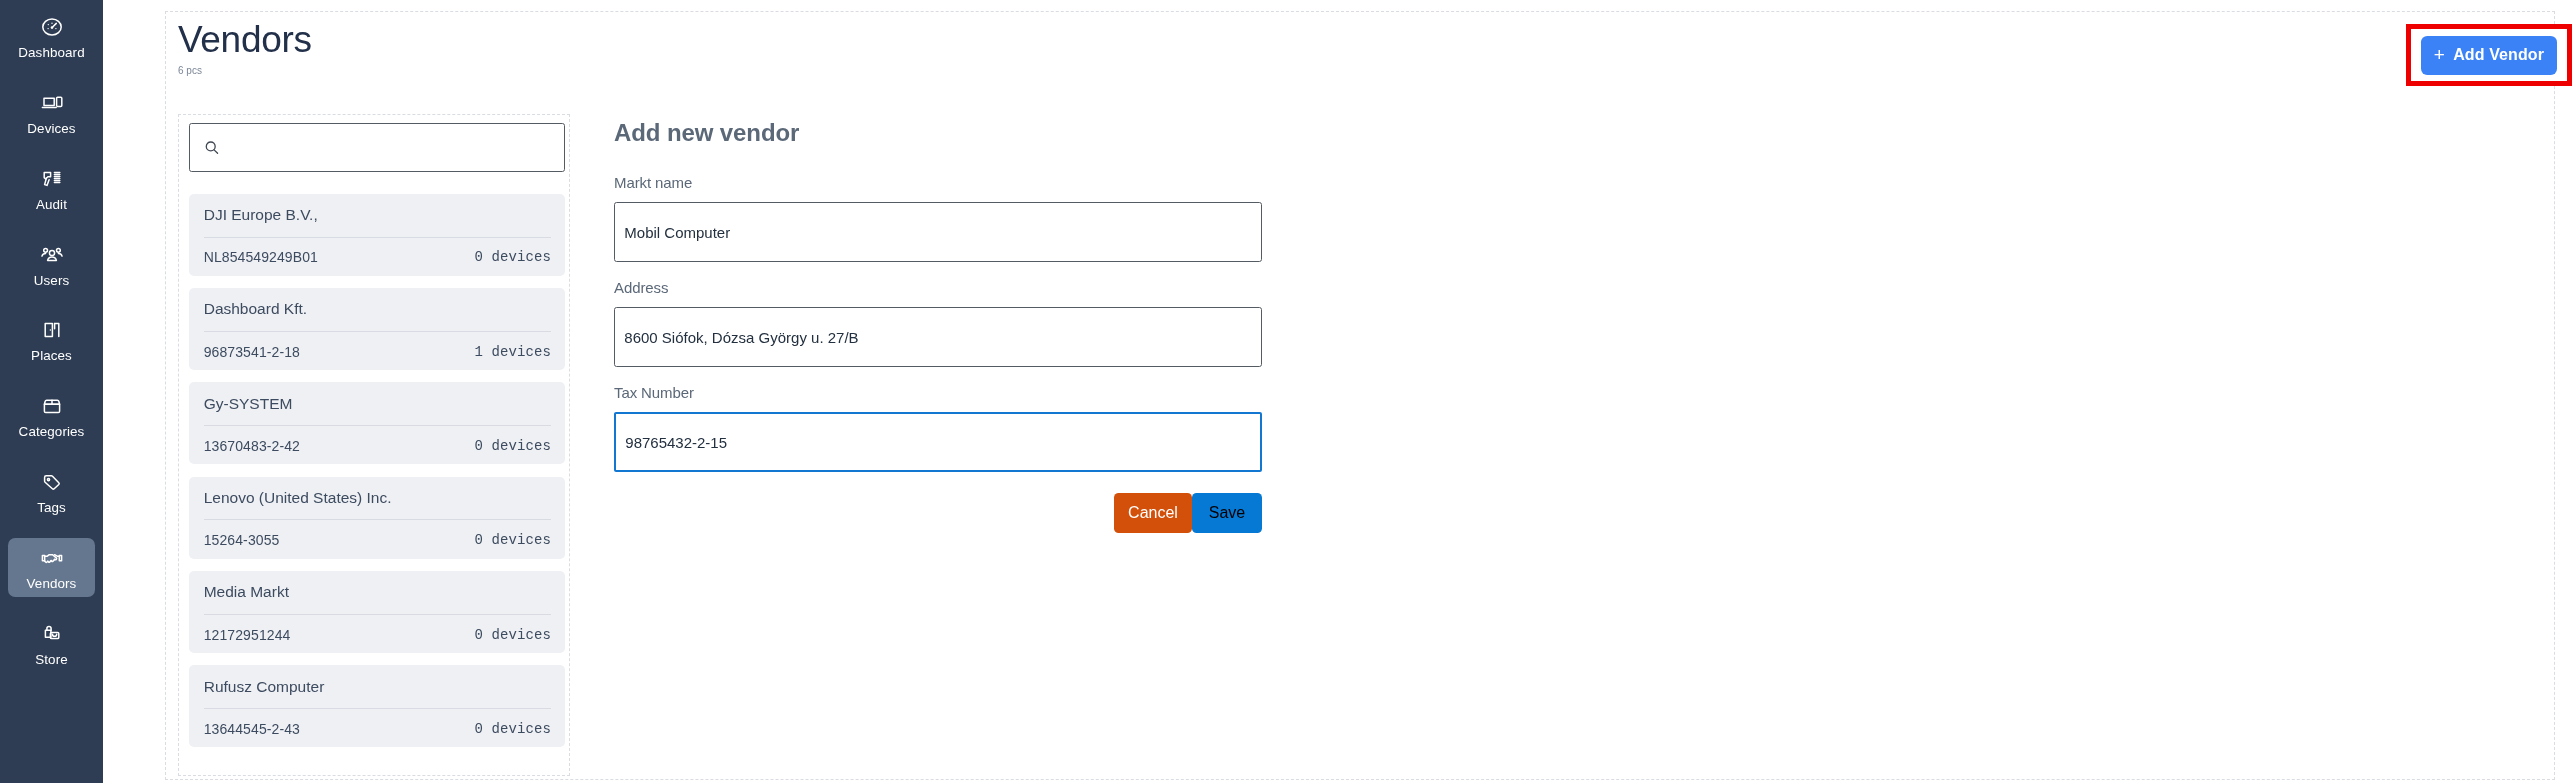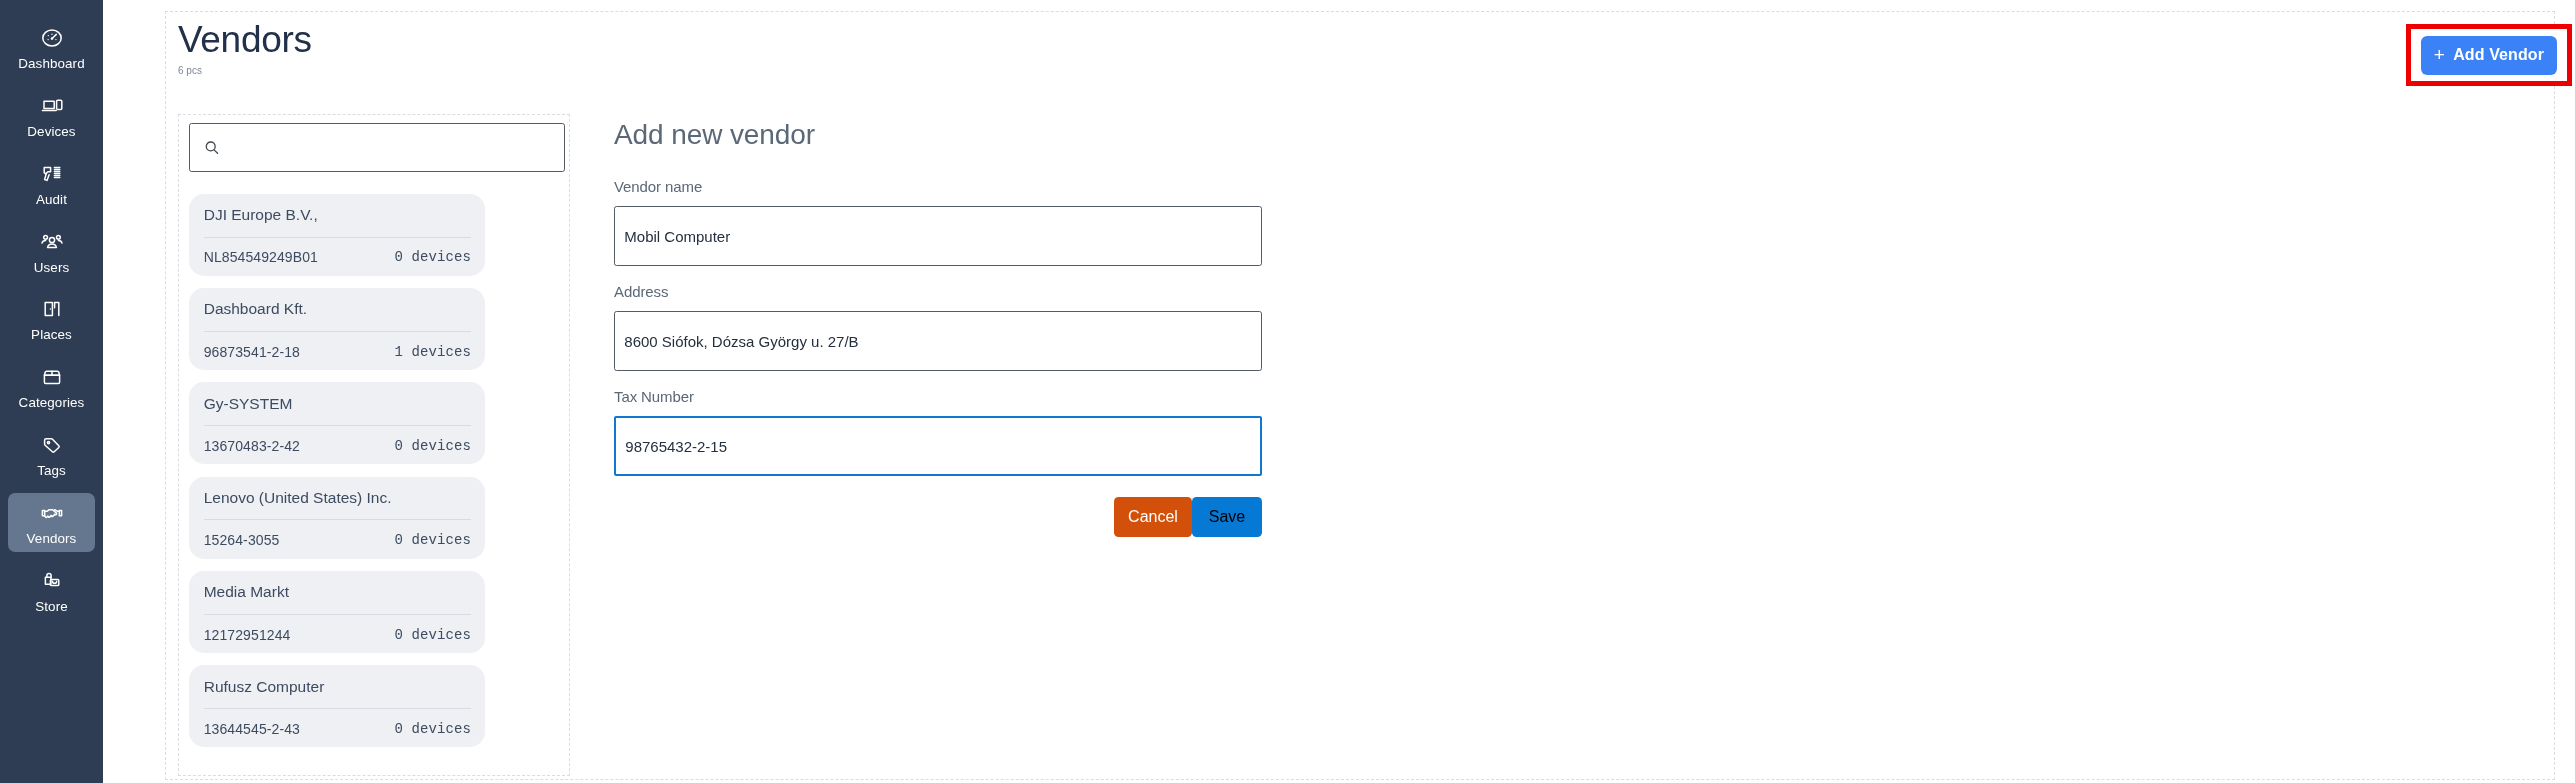--- a/index.html
+++ b/index.html
@@ -19,25 +19,25 @@
     display: flex;
     background: #ffffff;
   }
 
   
   #sidebar {
     width: 103px;
     min-width: 103px;
     height: 783px;
     background: #2e3d53;
-    padding-top: 18px;
+    padding-top: 7px;
     display: flex;
     flex-direction: column;
     align-items: center;
-    gap: 0px;
+    gap: 8px;
   }
 
   .nav-item {
     width: 87px;
     height: 59px;
     border-radius: 7.2px;
     display: flex;
     flex-direction: column;
     align-items: center;
     justify-content: center;
@@ -183,23 +183,23 @@
     border: none;
     outline: none;
     background: transparent;
     font-family: "Liberation Sans", sans-serif;
     font-size: 14.4px;
     color: #22304a;
     margin-left: 5.2px;
   }
 
   .vendor-card {
-    width: 296px;
+    width: 376px;
     background: #eef0f3;
-    border-radius: 15px;
+    border-radius: 5px;
     padding: 11.3px 14.4px 10.3px 14.4px;
     margin-bottom: 12.4px;
     cursor: pointer;
   }
   .vendor-card:last-child { margin-bottom: 16px; }
 
   .vendor-name {
     font-size: 15.5px;
     color: #3d4b60;
     font-weight: 400;
@@ -230,23 +230,23 @@
   }
 
   
   #form-col {
     flex: 1;
     padding: 5.2px 0 0 44px;
     align-self: flex-start;
   }
 
   #form-title {
-    font-size: 28px;
+    font-size: 24px;
     color: #5b6878;
-    font-weight: 400;
+    font-weight: 700;
     margin-bottom: 27px;
     letter-spacing: -0.1px;
   }
 
   .field-group { margin-bottom: 16.5px; }
   .field-label {
     font-size: 15px;
     color: #5b6878;
     font-weight: 400;
     margin-bottom: 11.3px;
@@ -504,21 +504,21 @@
             </div>
           </div>
 
       </div>
 
       <div id="form-col">
 
         <div id="form-title">Add new vendor</div>
 
         <div class="field-group">
-          <div class="field-label">Vendor name</div>
+          <div class="field-label">Markt name</div>
           <input class="field-input" type="text" value="Mobil Computer" style="">
         </div>
 
         <div class="field-group">
           <div class="field-label">Address</div>
           <input class="field-input" type="text" value="8600 Siófok, Dózsa György u. 27/B" style="">
         </div>
 
         <div class="field-group">
           <div class="field-label">Tax Number</div>

